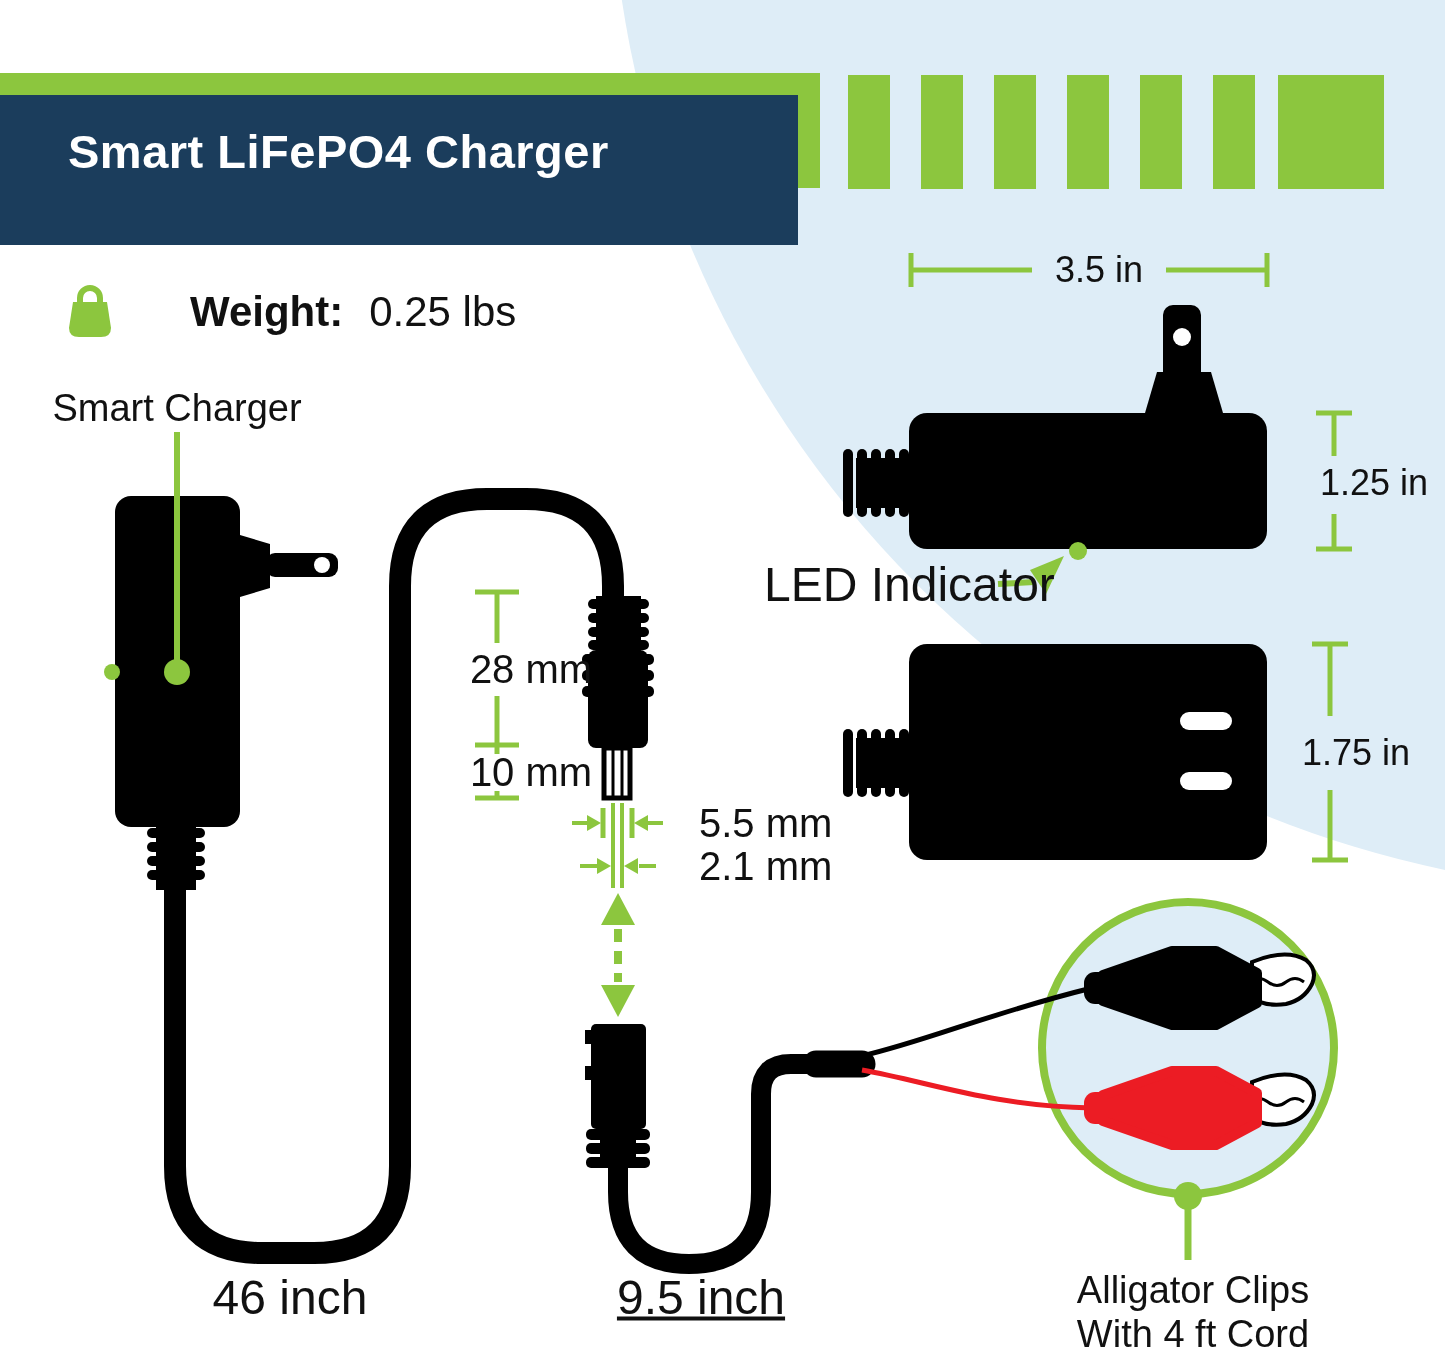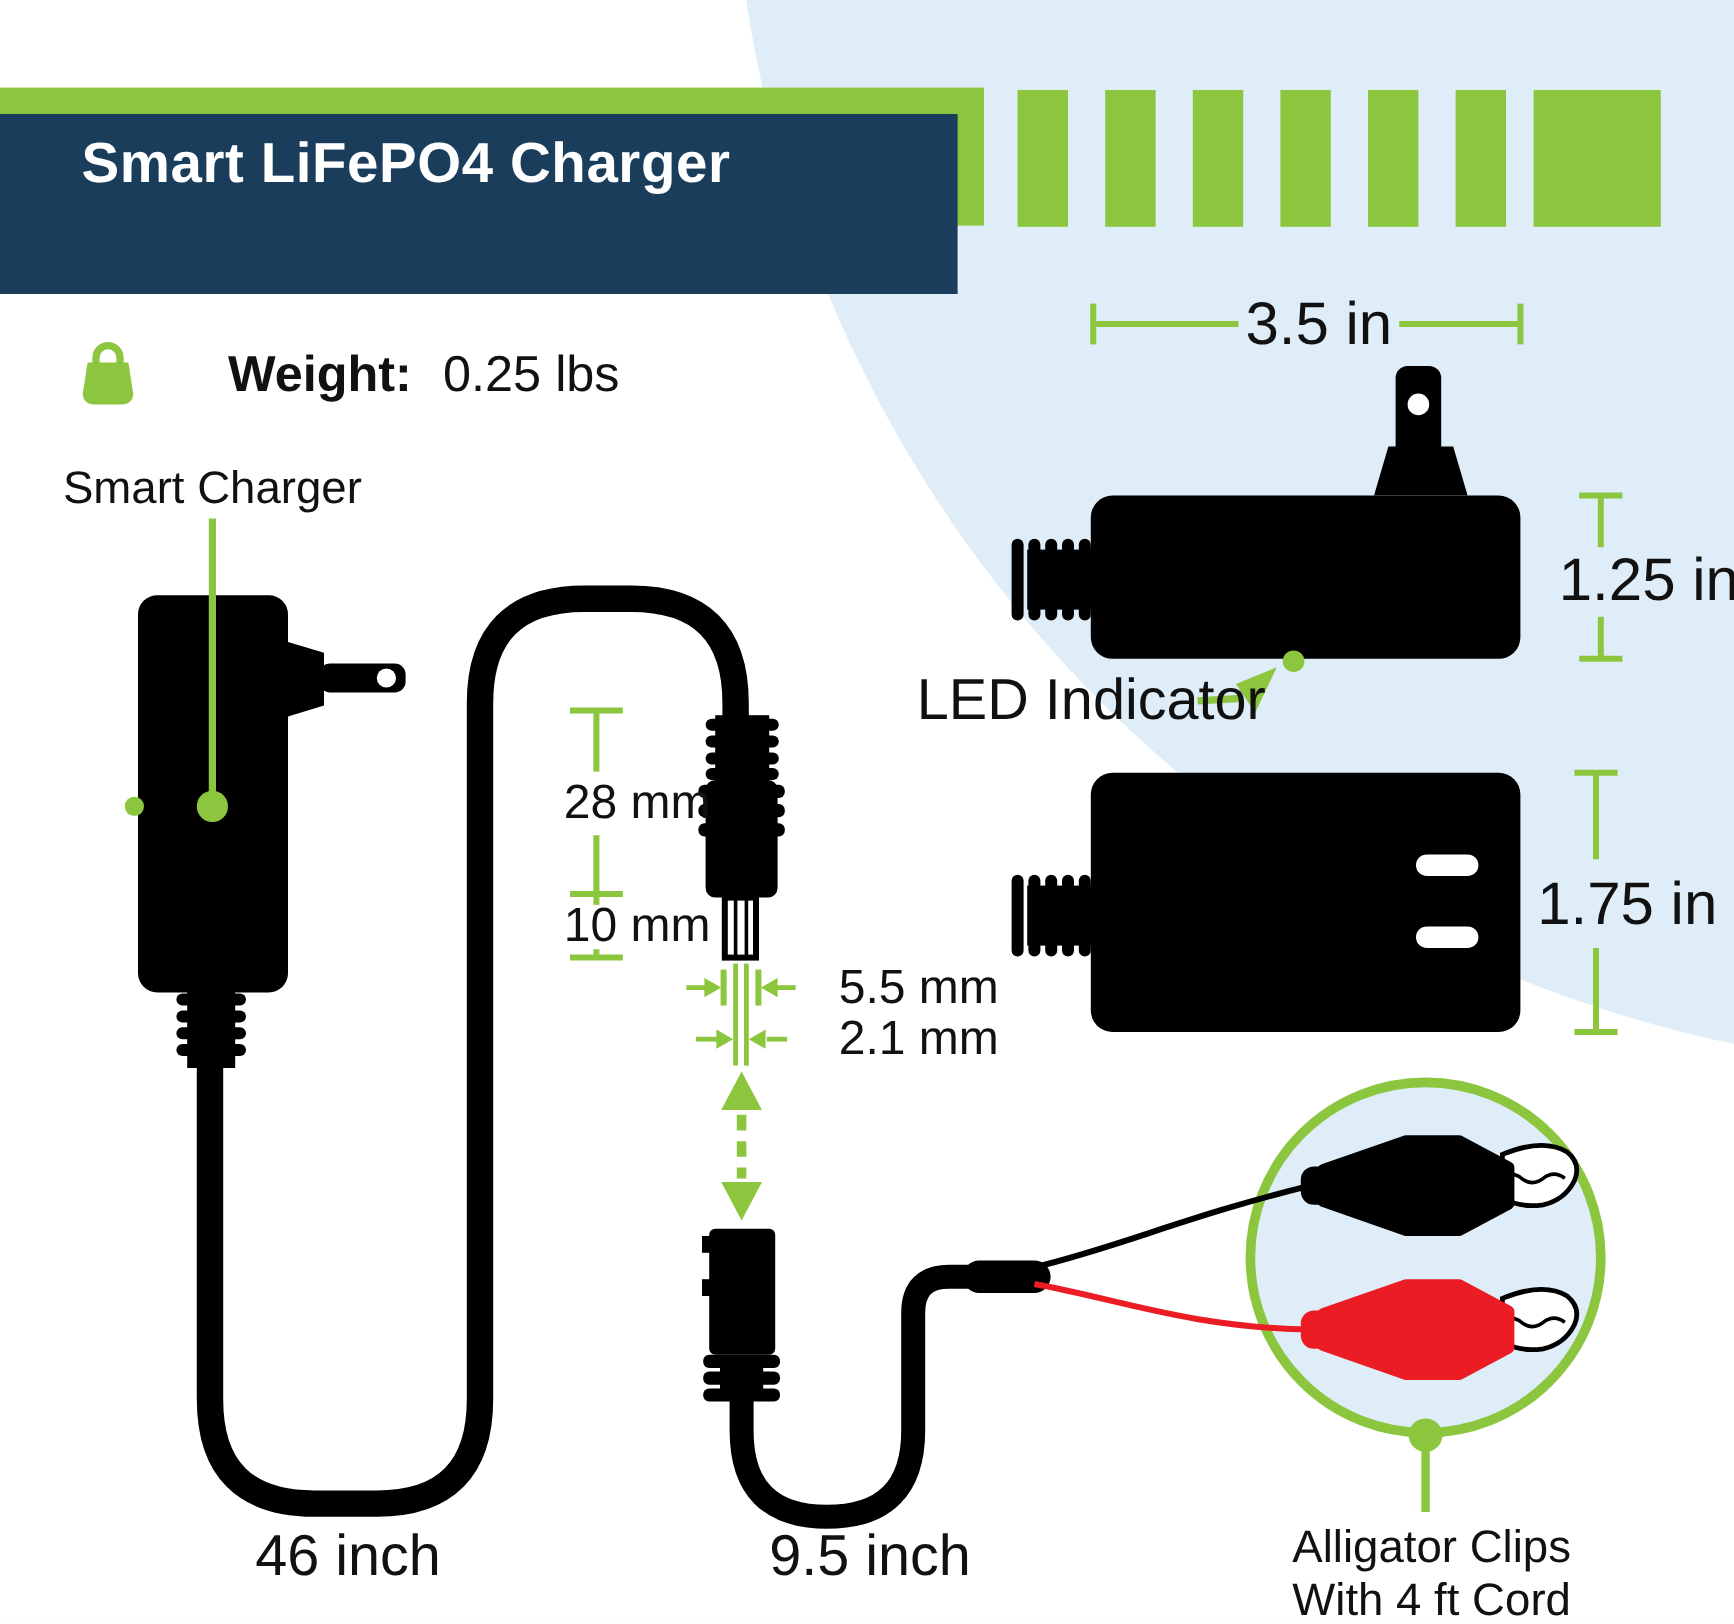--- a/index.html
+++ b/index.html
@@ -28,35 +28,35 @@
   }
   .bar{
     position:absolute;top:75px;height:114px;width:42px;
     background:var(--green);
   }
   .bar.wide{width:106px;}
   .banner-navy{
     position:absolute;left:0;top:95px;width:798px;height:150px;
     background:var(--navy);
     box-sizing:border-box;
-    padding:10px 0 0 68px;
+    padding:26px 0 0 68px;
   }
   .banner-navy .t{
     display:block;color:#fff;font-weight:bold;font-size:47px;line-height:61px;
     letter-spacing:.5px;white-space:nowrap;
   }
   svg.overlay{position:absolute;left:0;top:0;}
   .label{
     position:absolute;white-space:nowrap;font-size:48px;color:var(--ink);
   }
   .label.cx{transform:translateX(-50%);}
   .label.cy{transform:translateY(-50%);}
   .label.cxy{transform:translate(-50%,-50%);}
   .meas{font-size:40px;margin-left:31px;}
-  .meas-in{font-size:50px;}
+  .meas-in{font-size:36px;}
   .weight-row{position:absolute;left:66px;top:284px;display:flex;align-items:center;gap:48px;}
   .weight-text{font-size:42px;margin-left:28px;}
   .weight-text b{font-weight:bold;}
   .weight-text .val{margin-left:26px;font-weight:normal;}
   .allig{line-height:44px;font-size:38px;text-align:center;}
 </style>
 </head>
 <body>
 
 <div class="canvas">
@@ -255,20 +255,20 @@
   <div class="label cxy meas-in" style="left:1356px;top:753px;">1.75 in</div>
 
   <div class="label cxy meas" style="left:500px;top:669px;">28 mm</div>
   <div class="label cxy meas" style="left:500px;top:772px;">10 mm</div>
   <div class="label cy meas" style="left:668px;top:823px;">5.5 mm</div>
   <div class="label cy meas" style="left:668px;top:866px;">2.1 mm</div>
 
   <div class="label cy" style="left:764px;top:584px;">LED Indicator</div>
 
   <div class="label cxy" style="left:290px;top:1297px;">46 inch</div>
-  <div class="label cxy" style="left:725px;top:1297px;">9.5 inch</div>
+  <div class="label cxy" style="left:701px;top:1297px;text-decoration:underline;">9.5 inch</div>
 
   <div class="label cx allig" style="left:1193px;top:1268px;">
     <div>Alligator Clips</div>
     <div>With 4 ft Cord</div>
   </div>
 
 </div>
 
 </body></html>

